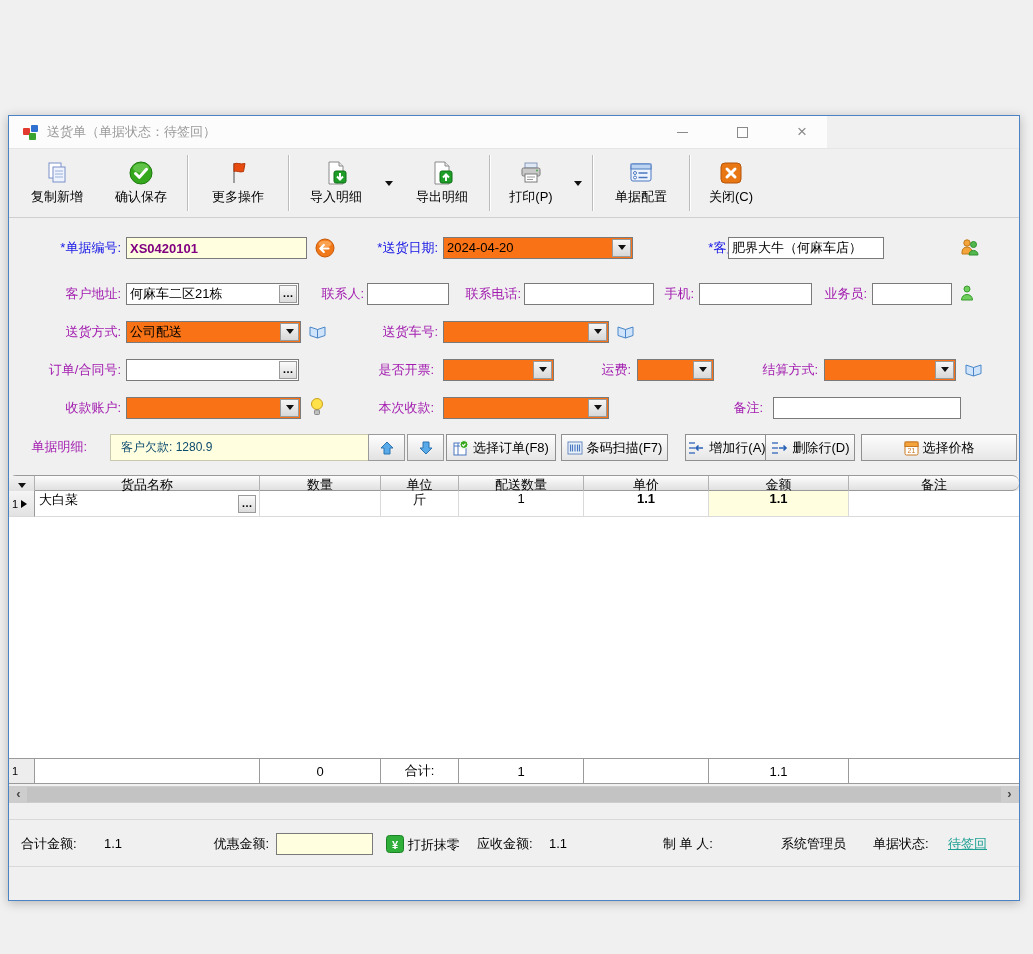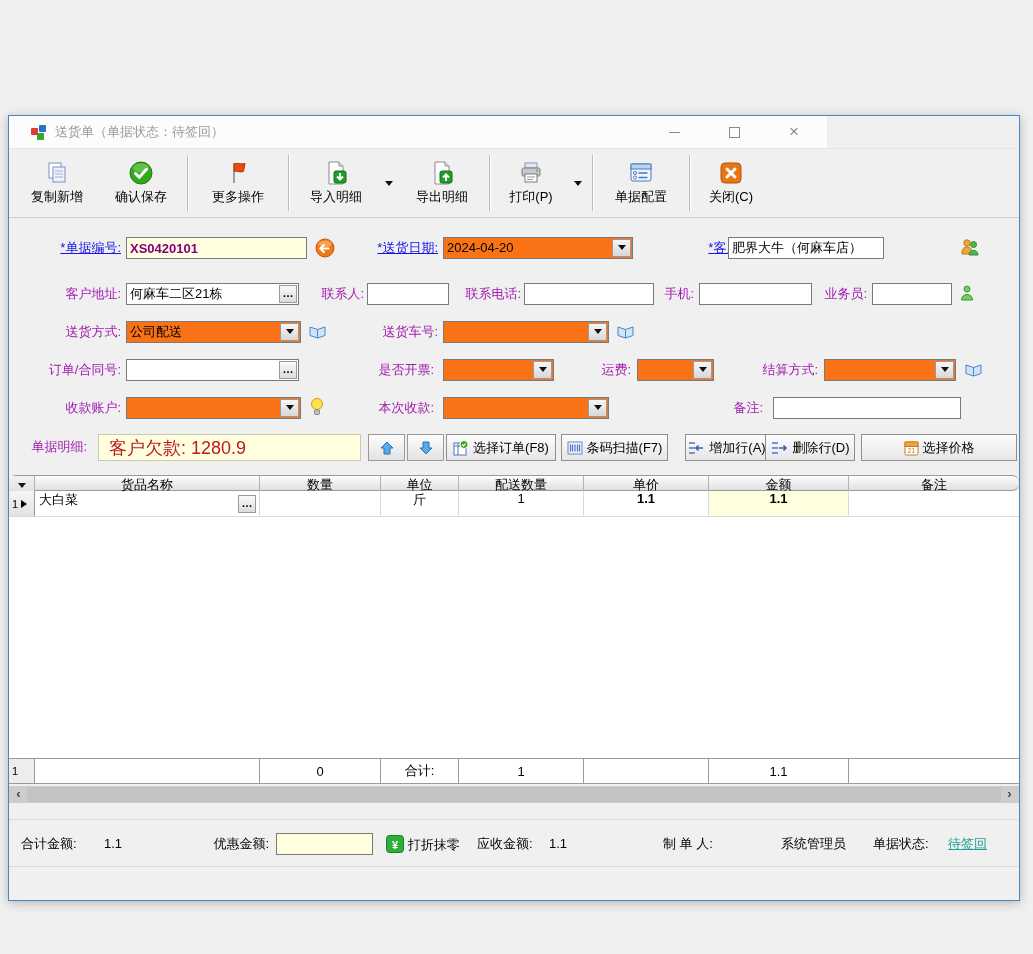--- a/index.html
+++ b/index.html
@@ -1,47 +1,47 @@
 <!DOCTYPE html>
 <html><head>
 <meta charset="utf-8">
 <style>
   html,body{margin:0;padding:0;}
   body{width:1033px;height:954px;background:#f0f0f0;font-family:"Liberation Sans","DejaVu Sans",sans-serif;overflow:hidden;position:relative;}
   .win{position:absolute;left:8px;top:115px;width:1012px;height:786px;box-sizing:border-box;border:1px solid #4a84c4;background:#f0f0f0;box-shadow:0 2px 10px rgba(0,0,0,.25);}
   
-  .titlebar{position:absolute;left:0;top:0;width:818px;height:32px;background:#fcfcfc;display:flex;align-items:center;padding:12px;box-sizing:border-box;}
+  .titlebar{position:absolute;left:0;top:0;width:818px;height:32px;background:#fcfcfc;display:flex;align-items:center;padding:4px;box-sizing:border-box;}
   .app-icon{margin-left:10px;display:flex;align-items:center;}
   .title{margin-left:8px;font-size:13px;color:#9a9a9a;}
   .win-controls{margin-left:auto;display:flex;align-items:center;gap:46px;padding-right:14px;}
   .wc{width:14px;height:14px;display:flex;align-items:center;justify-content:center;cursor:default;}
   .wc-min{width:11px;height:1px;background:#8a8a8a;display:inline-block;}
   .wc-max{width:9px;height:9px;border:1px solid #8a8a8a;display:inline-block;}
   .wc-x{font-size:17px;color:#8a8a8a;line-height:14px;}
   
   .toolbar{position:absolute;left:0;top:32px;width:1010px;height:70px;box-sizing:border-box;border-top:1px solid #e6e6e6;border-bottom:1px solid #cfcfcf;display:flex;align-items:center;padding-left:6px;background:#f0f0f0;}
   .tb-btn{height:62px;display:flex;flex-direction:column;align-items:center;justify-content:center;gap:2px;padding:0 2px;}
   .tb-btn .tbl{font-size:13px;color:#000;white-space:nowrap;}
   .tb-sep{width:1px;height:56px;background:#bcbcbc;box-shadow:1px 0 0 #fff;margin:0 4px;}
   .tb-drop{width:20px;height:62px;display:flex;align-items:center;justify-content:center;}
   .tri{display:inline-block;width:0;height:0;border:4px solid transparent;border-top:5px solid #111;margin-top:5px;}
   
   .lbl{position:absolute;height:22px;line-height:22px;font-size:13px;color:#a21caf;text-align:right;white-space:nowrap;}
-  .req{color:#1414e6;text-decoration:underline;}
+  .req{color:#1414e6;}
   .txt{position:absolute;height:22px;box-sizing:border-box;border:1px solid #7a7a7a;background:#fff;font:13px "Liberation Sans","DejaVu Sans",sans-serif;padding:0 3px;outline:none;}
   .docno{background:#ffffe0;color:#800080;font-weight:bold;}
   .iw{position:absolute;height:22px;box-sizing:border-box;border:1px solid #7a7a7a;background:#fff;display:flex;align-items:center;}
   .iwtxt{flex:1;min-width:0;border:0;outline:0;background:transparent;font:13px "Liberation Sans","DejaVu Sans",sans-serif;padding:0 3px;}
   .dots{width:16px;height:16px;margin:1px;border:1px solid #9a9a9a;background:linear-gradient(#fafafa,#dcdcdc);text-align:center;line-height:14px;font-size:11px;font-weight:bold;flex:0 0 16px;}
   .combo{position:absolute;height:22px;box-sizing:border-box;border:1px solid #7a7a7a;background:#f97316;display:flex;}
   .cval{flex:1;font-size:13px;line-height:20px;padding:0 3px;overflow:hidden;white-space:nowrap;}
   .cbtn{width:17px;margin:1px;border:1px solid #9a9a9a;background:linear-gradient(#f6f6f6,#d8d8d8);display:flex;align-items:flex-start;justify-content:center;flex:0 0 17px;}
   .sideicon{position:absolute;display:flex;align-items:center;}
   
-  .debt{position:absolute;left:89px;top:318px;width:263px;height:27px;box-sizing:border-box;background:#ffffe0;border:1px solid #c9c9ad;display:flex;align-items:center;padding-left:10px;font-size:18px;color:#b91c1c;}
+  .debt{position:absolute;left:101px;top:318px;width:263px;height:27px;box-sizing:border-box;background:#ffffe0;border:1px solid #c9c9ad;display:flex;align-items:center;padding-left:10px;font-size:12px;color:#0c4a6e;}
   .abtn{position:absolute;top:318px;width:37px;height:27px;box-sizing:border-box;border:1px solid #9a9a9a;background:linear-gradient(#fefefe,#e2e2e2);display:flex;align-items:center;justify-content:center;}
   .dbtn{position:absolute;top:318px;height:27px;box-sizing:border-box;border:1px solid #8f8f8f;background:linear-gradient(#fdfdfd,#e6e6e6);display:flex;align-items:center;justify-content:center;gap:4px;font-size:13px;white-space:nowrap;}
   
   .grid{position:absolute;left:0;top:359px;width:1010px;}
   .gridrow{display:grid;grid-template-columns:26px 225px 121px 78px 125px 125px 140px 170px;}
   .ghead{height:16px;background:linear-gradient(#fdfdfd,#e0e0e0);border-top:1px solid #9a9a9a;border-bottom:1px solid #9a9a9a;box-sizing:border-box;border-radius:7px;}
   .gh{border-right:1px solid #b2b2b2;display:flex;align-items:center;justify-content:center;font-size:13px;}
   .grow{height:26px;background:#fff;}
   .gc{border-right:1px solid #dadada;border-bottom:1px solid #dadada;display:flex;justify-content:center;font-size:13px;box-sizing:border-box;}
   .gind{background:linear-gradient(#f5f5f5,#e2e2e2);border-right:1px solid #9a9a9a;display:flex;align-items:center;justify-content:center;gap:2px;font-size:11px;}

